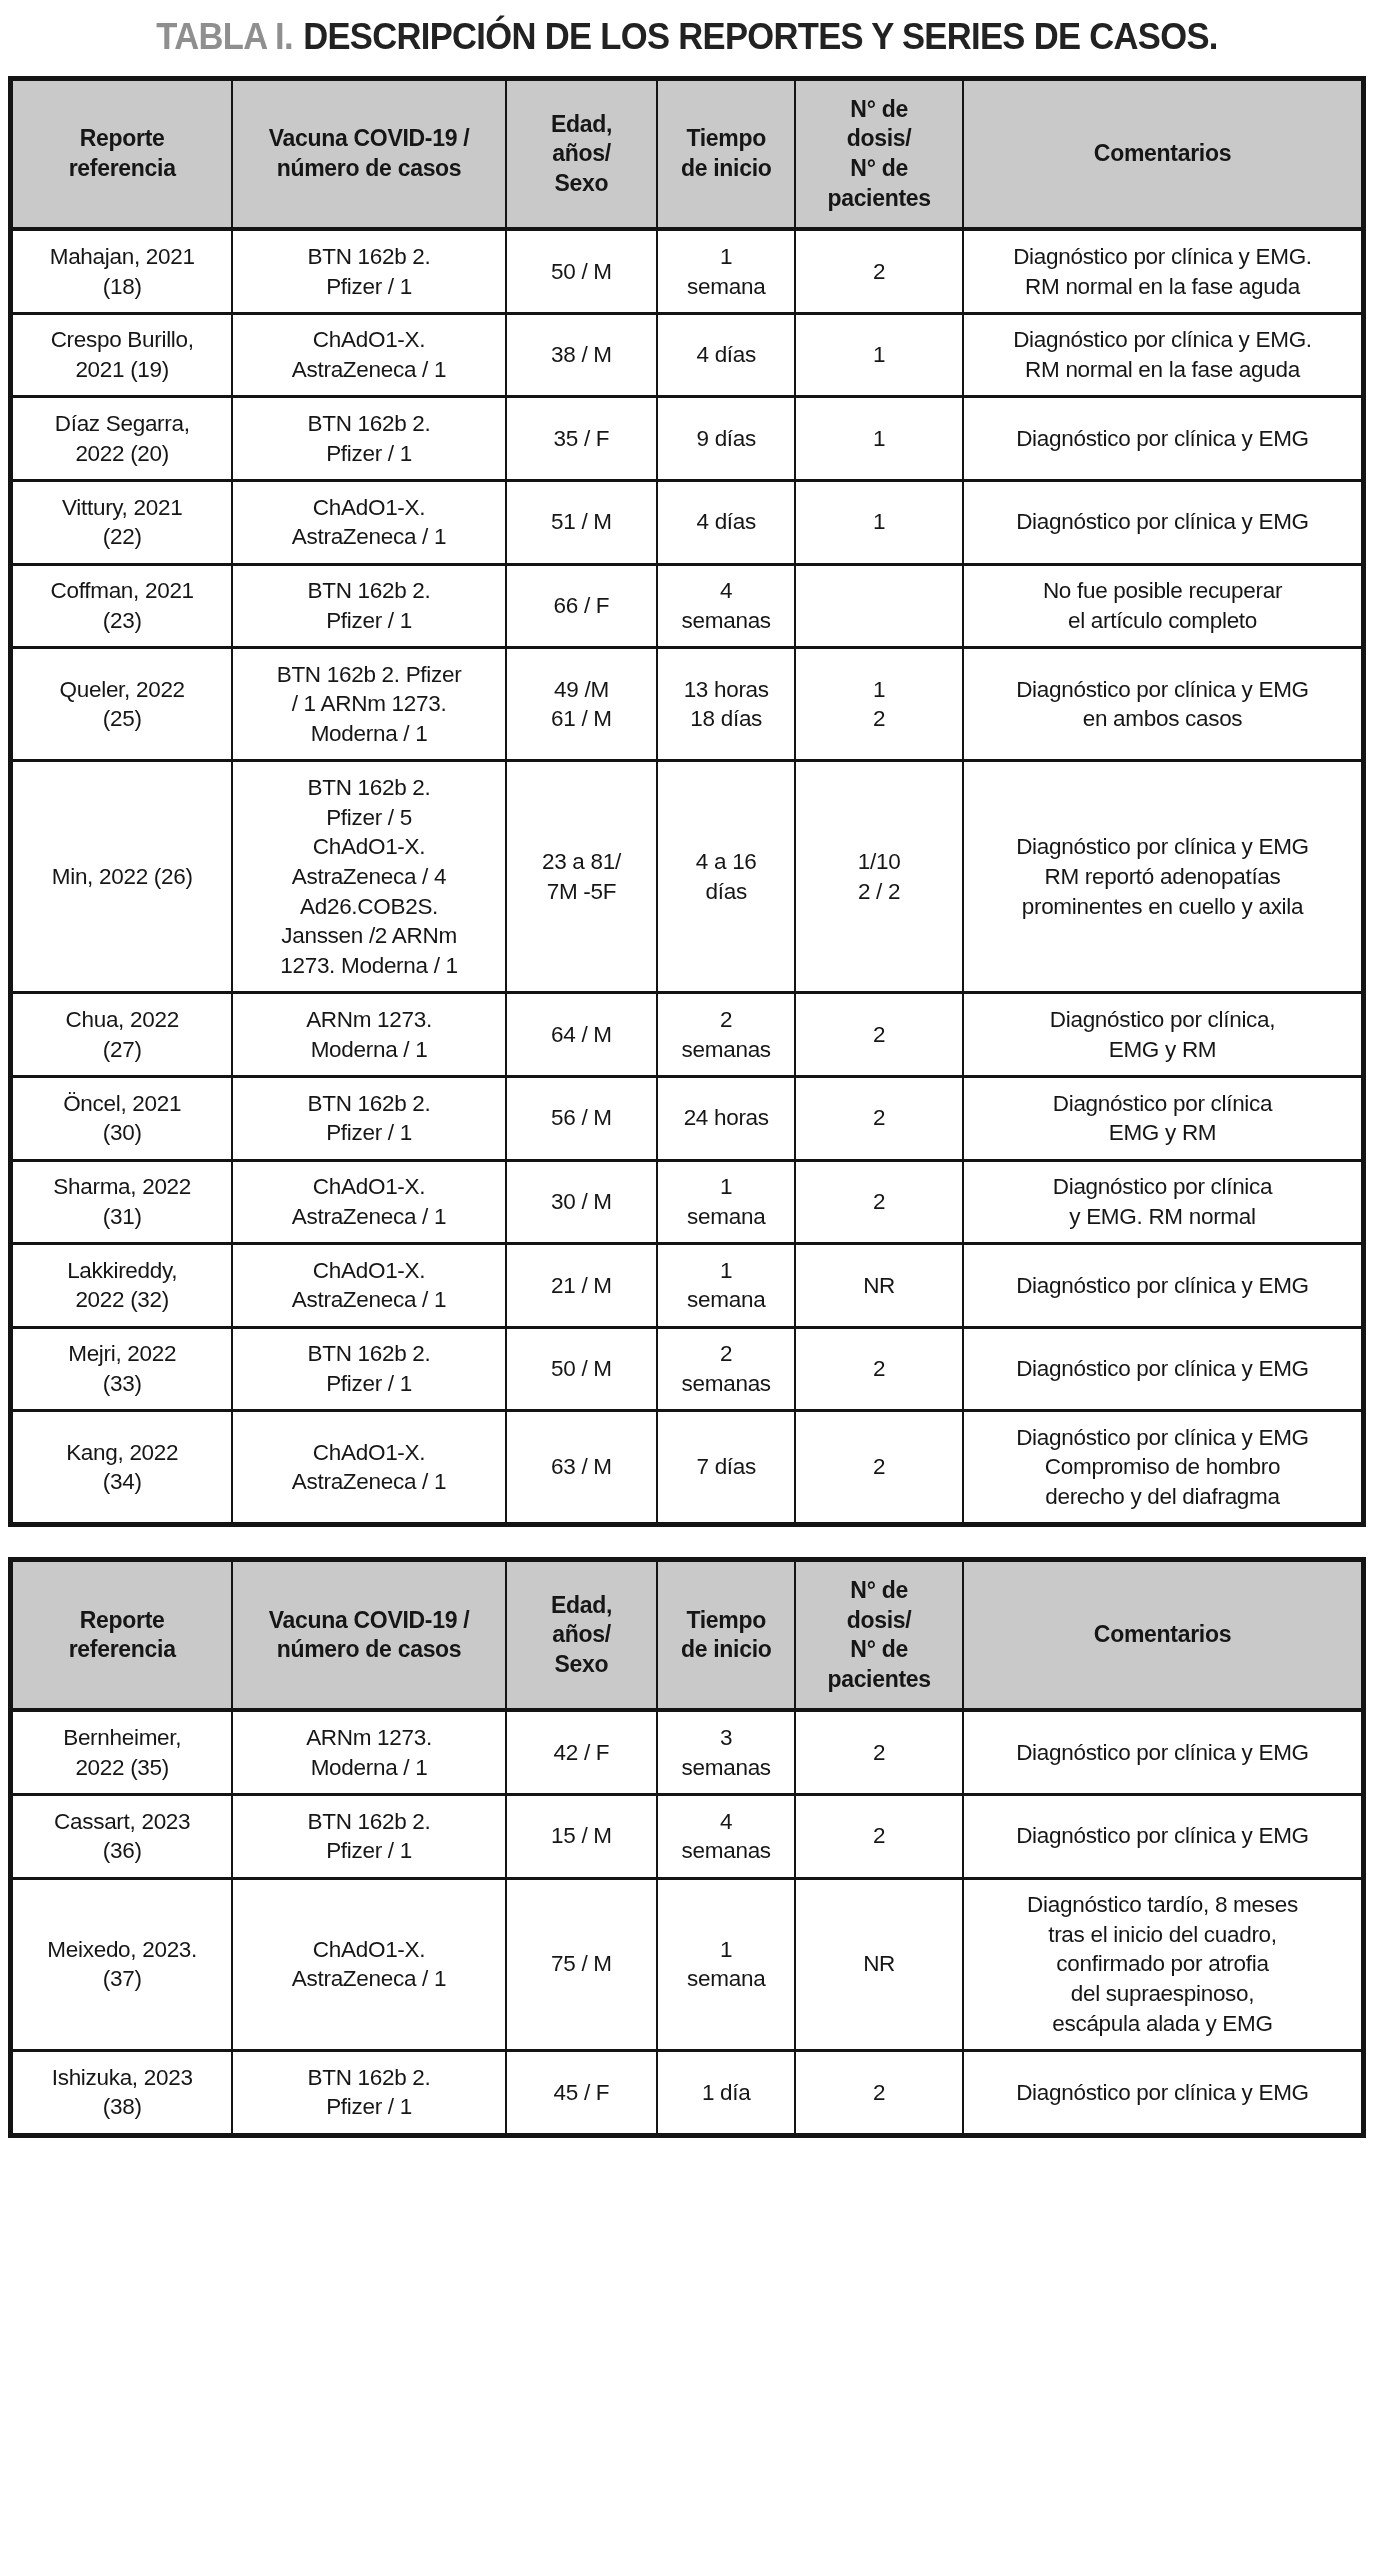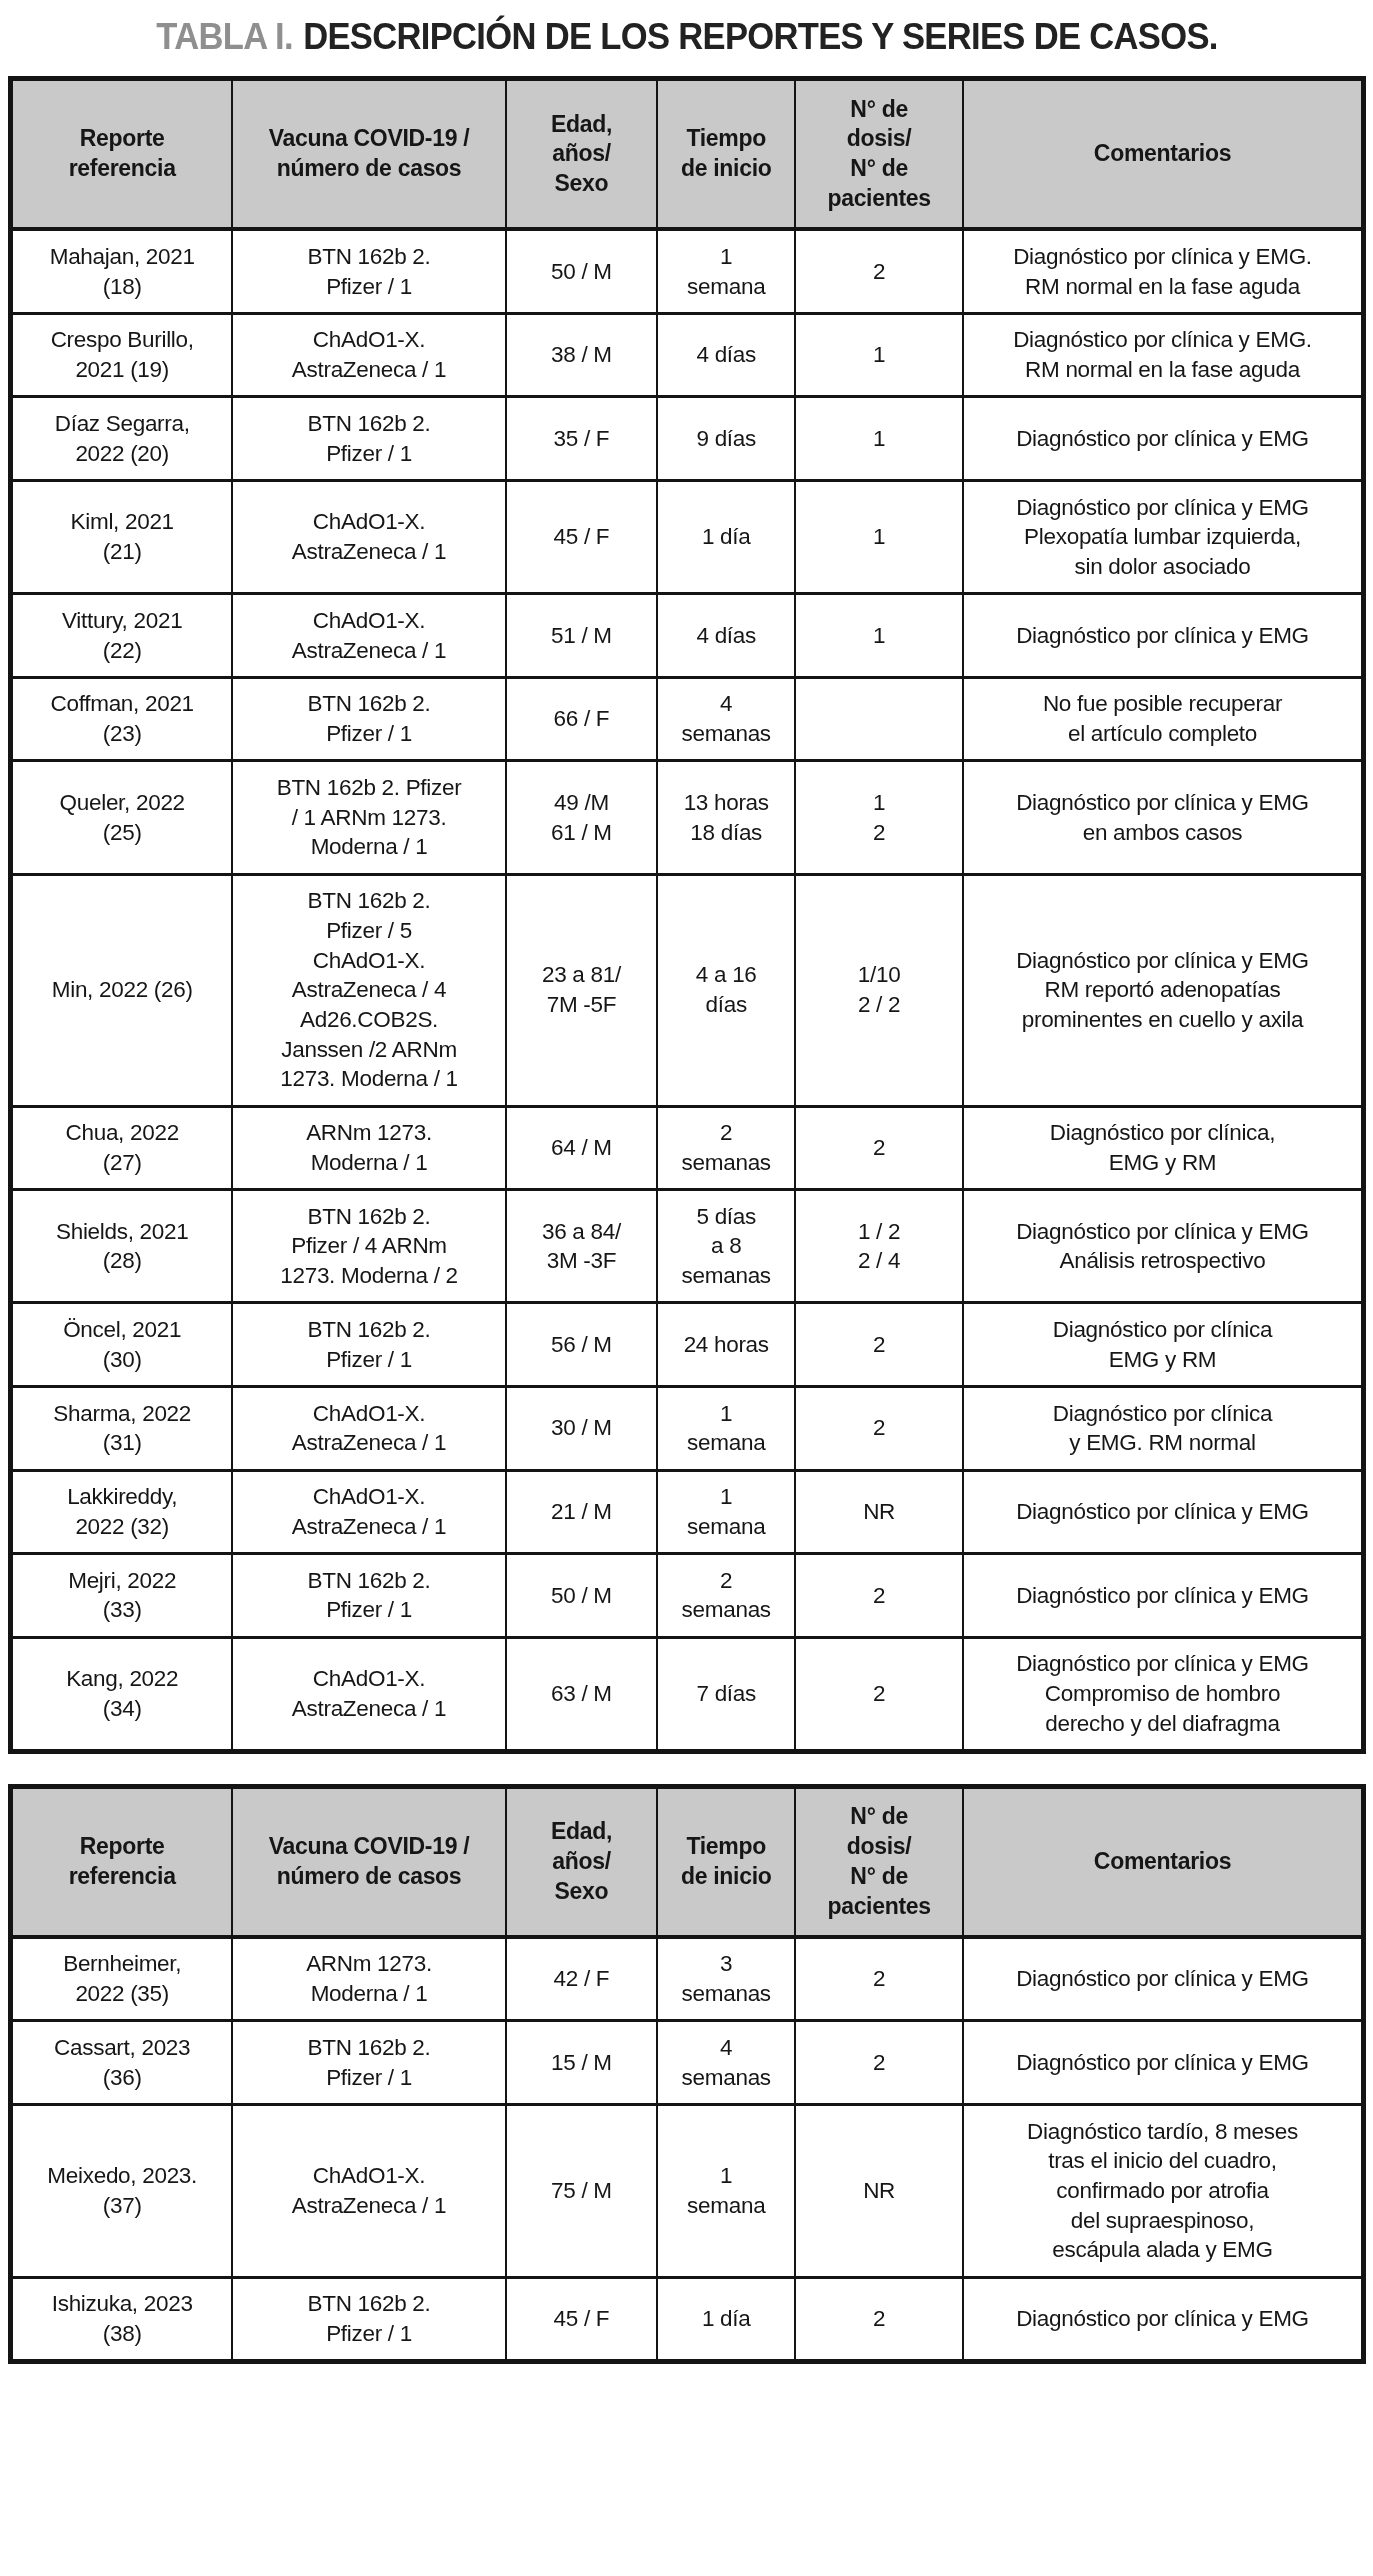--- a/index.html
+++ b/index.html
@@ -129,32 +129,20 @@
       <td>Díaz Segarra,
 2022 (20)</td>
       <td>BTN 162b 2.
 Pfizer / 1</td>
       <td>35 / F</td>
       <td>9 días</td>
       <td>1</td>
       <td>Diagnóstico por clínica y EMG</td>
     </tr>
     <tr>
-      <td>Kiml, 2021
-(21)</td>
-      <td>ChAdO1-X.
-AstraZeneca / 1</td>
-      <td>45 / F</td>
-      <td>1 día</td>
-      <td>1</td>
-      <td>Diagnóstico por clínica y EMG
-Plexopatía lumbar izquierda,
-sin dolor asociado</td>
-    </tr>
-    <tr>
       <td>Vittury, 2021
 (22)</td>
       <td>ChAdO1-X.
 AstraZeneca / 1</td>
       <td>51 / M</td>
       <td>4 días</td>
       <td>1</td>
       <td>Diagnóstico por clínica y EMG</td>
     </tr>
     <tr>
@@ -207,36 +195,20 @@
       <td>Chua, 2022
 (27)</td>
       <td>ARNm 1273.
 Moderna / 1</td>
       <td>64 / M</td>
       <td>2
 semanas</td>
       <td>2</td>
       <td>Diagnóstico por clínica,
 EMG y RM</td>
-    </tr>
-    <tr>
-      <td>Shields, 2021
-(28)</td>
-      <td>BTN 162b 2.
-Pfizer / 4 ARNm
-1273. Moderna / 2</td>
-      <td>36 a 84/
-3M -3F</td>
-      <td>5 días
-a 8
-semanas</td>
-      <td>1 / 2
-2 / 4</td>
-      <td>Diagnóstico por clínica y EMG
-Análisis retrospectivo</td>
     </tr>
     <tr>
       <td>Öncel, 2021
 (30)</td>
       <td>BTN 162b 2.
 Pfizer / 1</td>
       <td>56 / M</td>
       <td>24 horas</td>
       <td>2</td>
       <td>Diagnóstico por clínica

